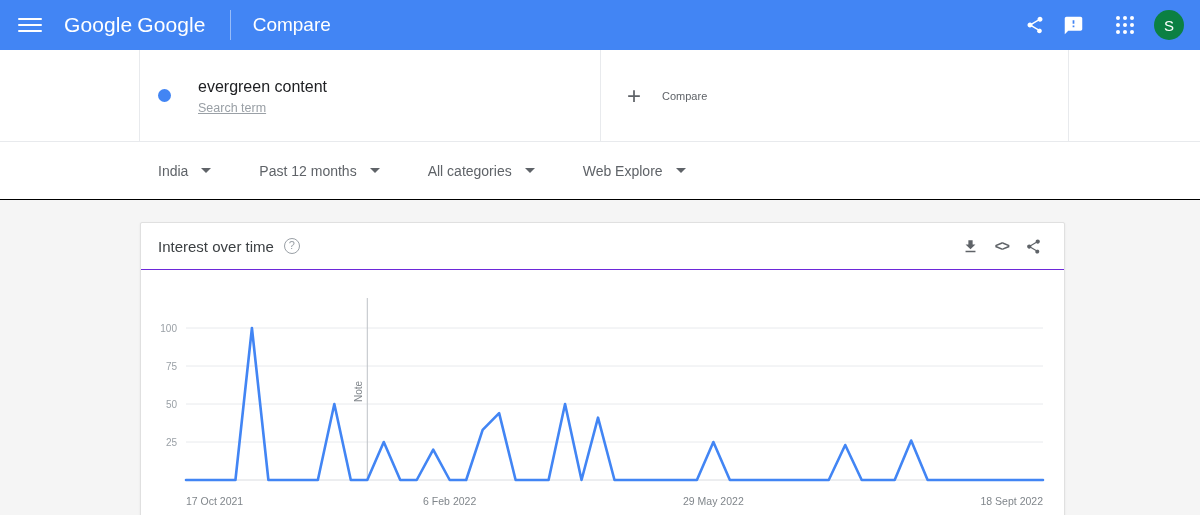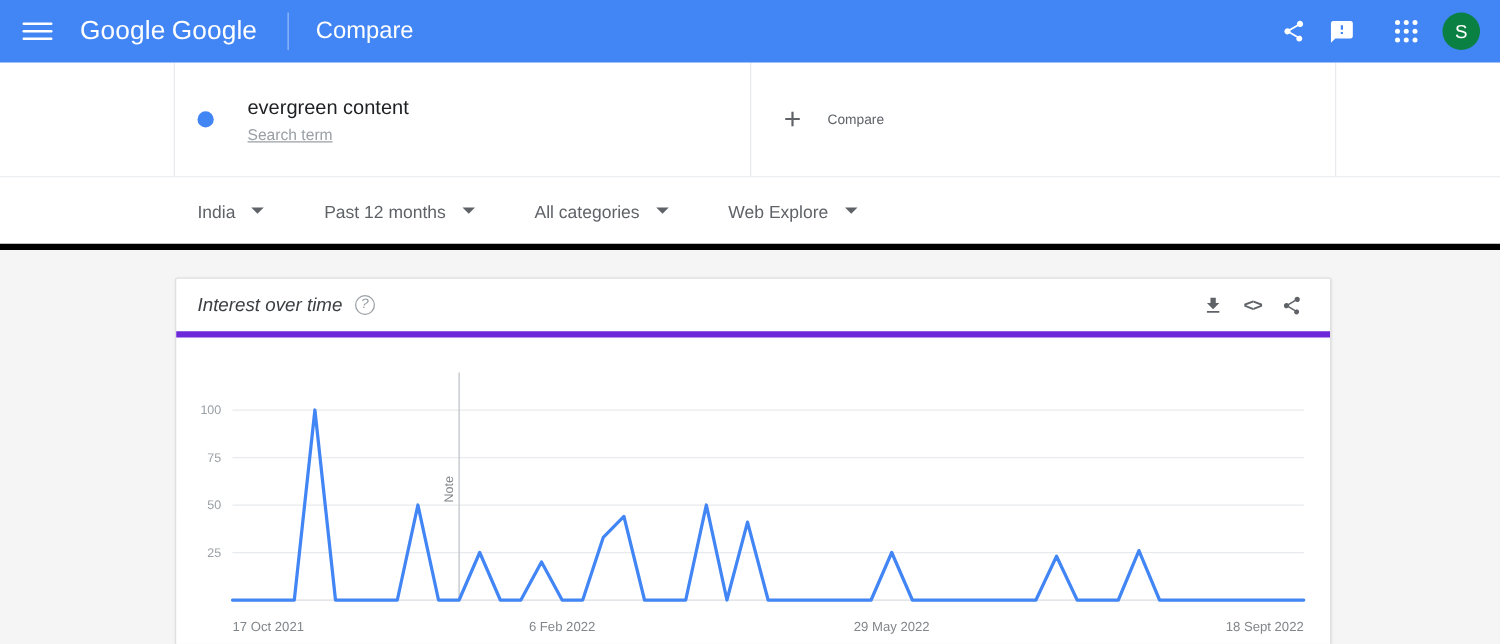--- a/index.html
+++ b/index.html
@@ -97,21 +97,21 @@
   }
   .compare-label { font-size: 11px; color: #5f6368; }
   .q-pad-right { flex: 1; }
 
   
   .filters {
     height: 58px;
     background: #fff;
     display: flex; align-items: center;
     padding-left: 158px;
-    border-bottom: 5px solid #000000;
+    border-bottom: 1px solid #000000;
   }
   .filter {
     display: flex; align-items: center;
     font-size: 14px; color: #5f6368;
     cursor: pointer; margin-right: 48px;
     white-space: nowrap;
   }
   .filter .caret {
     width: 0; height: 0;
     border-left: 5px solid transparent;
@@ -127,22 +127,21 @@
     background: #fff;
     border: 1px solid #e0e0e0;
     border-radius: 2px;
     box-shadow: 0 1px 2px rgba(60,64,67,.10);
     height: 300px;
   }
   .card-head {
     height: 47px;
     display: flex; align-items: center;
     padding: 0 22px 0 17px;
-    border-bottom: 5px solid #6d28d9;
-    font-style: italic;
+    border-bottom: 1px solid #6d28d9;
   }
   .card-title { font-size: 15px; color: #3c4043; }
   .help {
     width: 16px; height: 16px; border-radius: 50%;
     border: 1.3px solid #9aa0a6; color: #9aa0a6;
     font-size: 11px; line-height: 13px; text-align: center;
     margin-left: 10px; cursor: pointer;
   }
   .card-actions { margin-left: auto; display: flex; align-items: center; gap: 16px; }
   .act { cursor: pointer; display: flex; align-items: center; color: #5f6368; }

